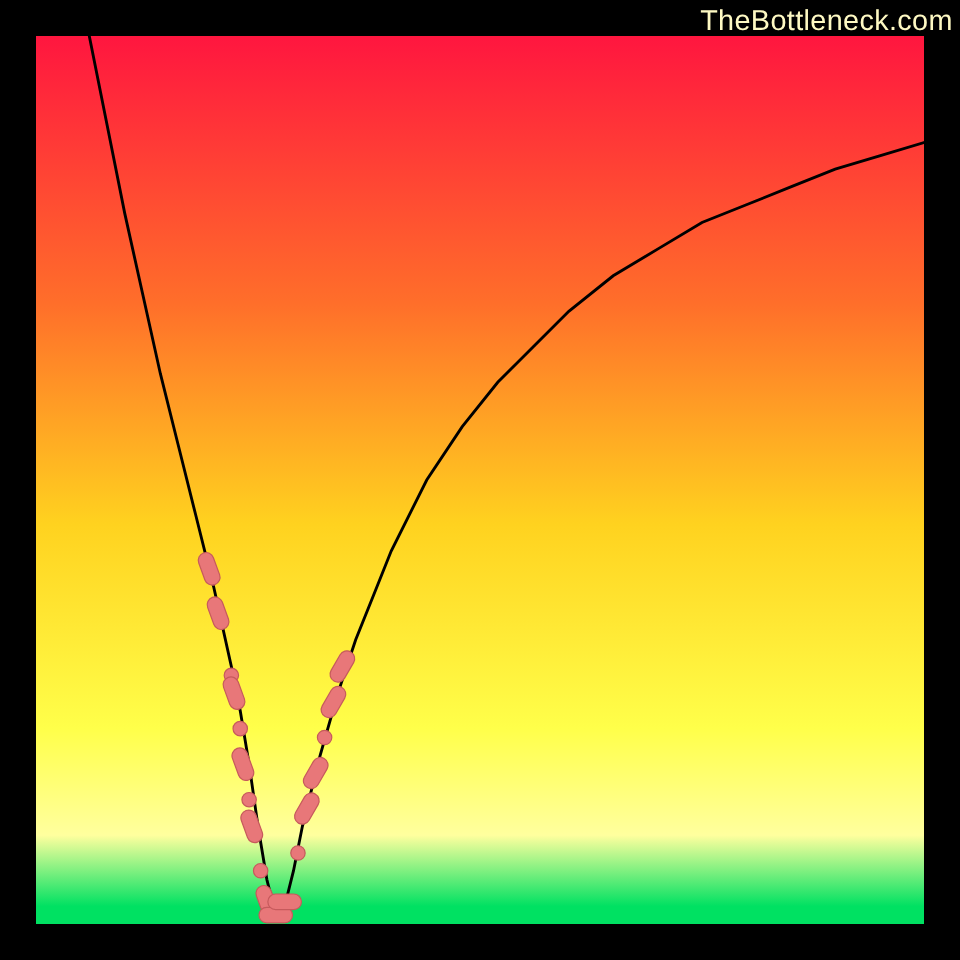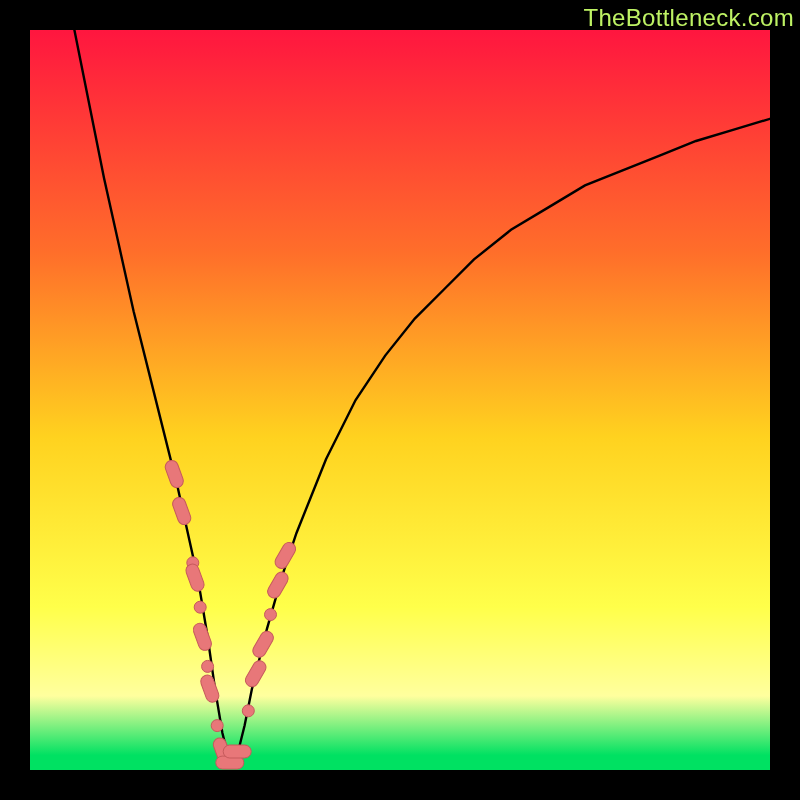--- a/index.html
+++ b/index.html
@@ -24,21 +24,21 @@
     left: 30px;
     top: 30px;
     width: 740px;
     height: 740px;
     background: #000;
   }
   .watermark {
     position: absolute;
     top: 4px;
     right: 6px;
-    color: #bef264;
+    color: #fef9c3;
     font-size: 24px;
     font-weight: 500;
     letter-spacing: 0.3px;
     user-select: none;
   }
   svg {
     display: block;
   }
 </style>
 </head>

